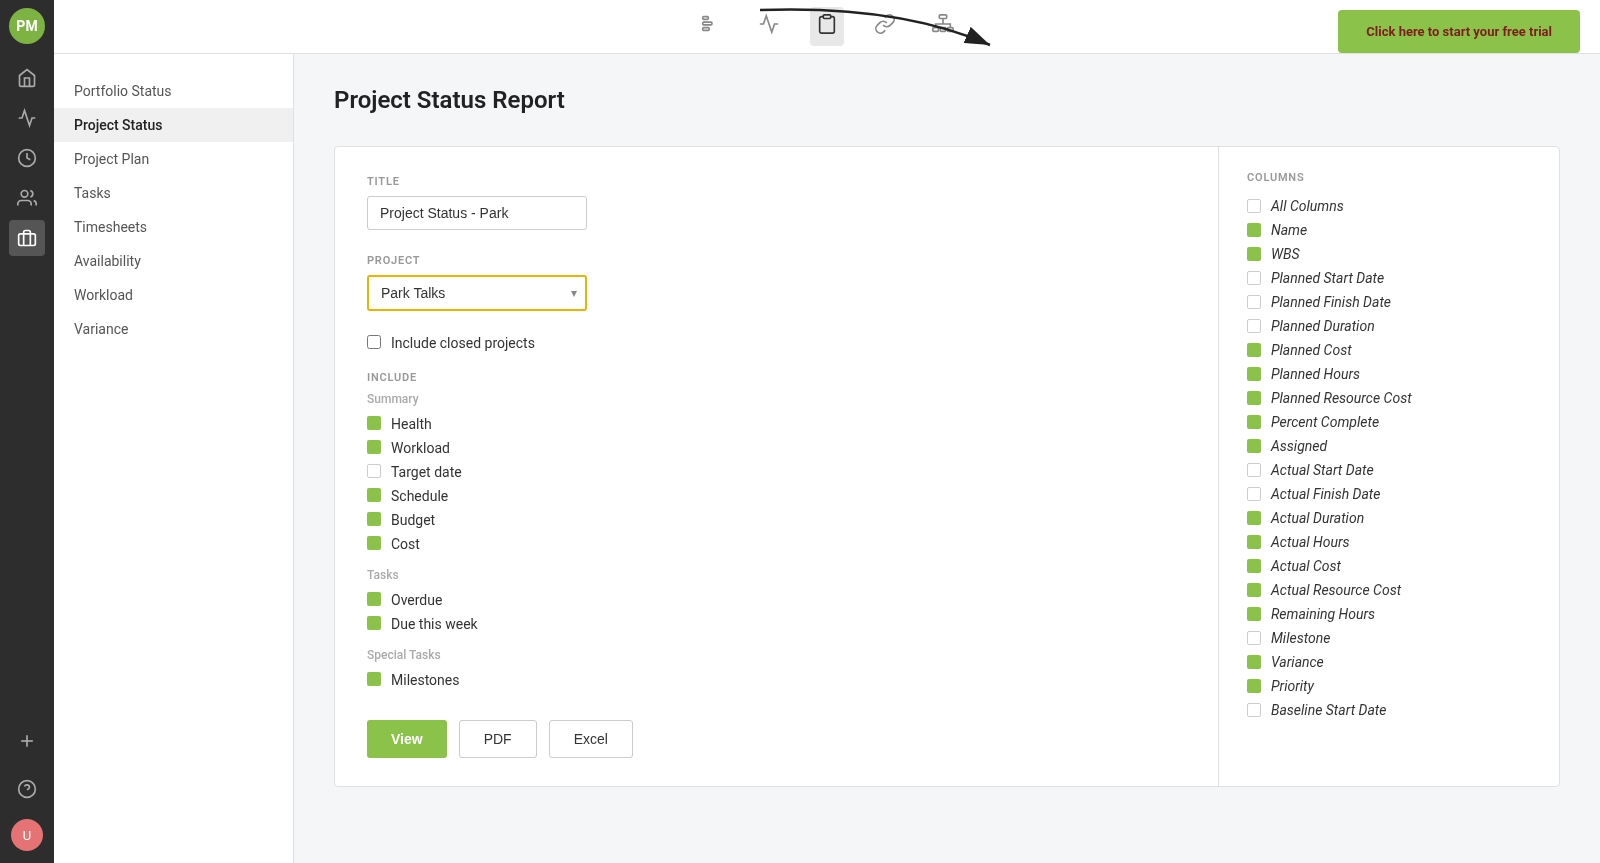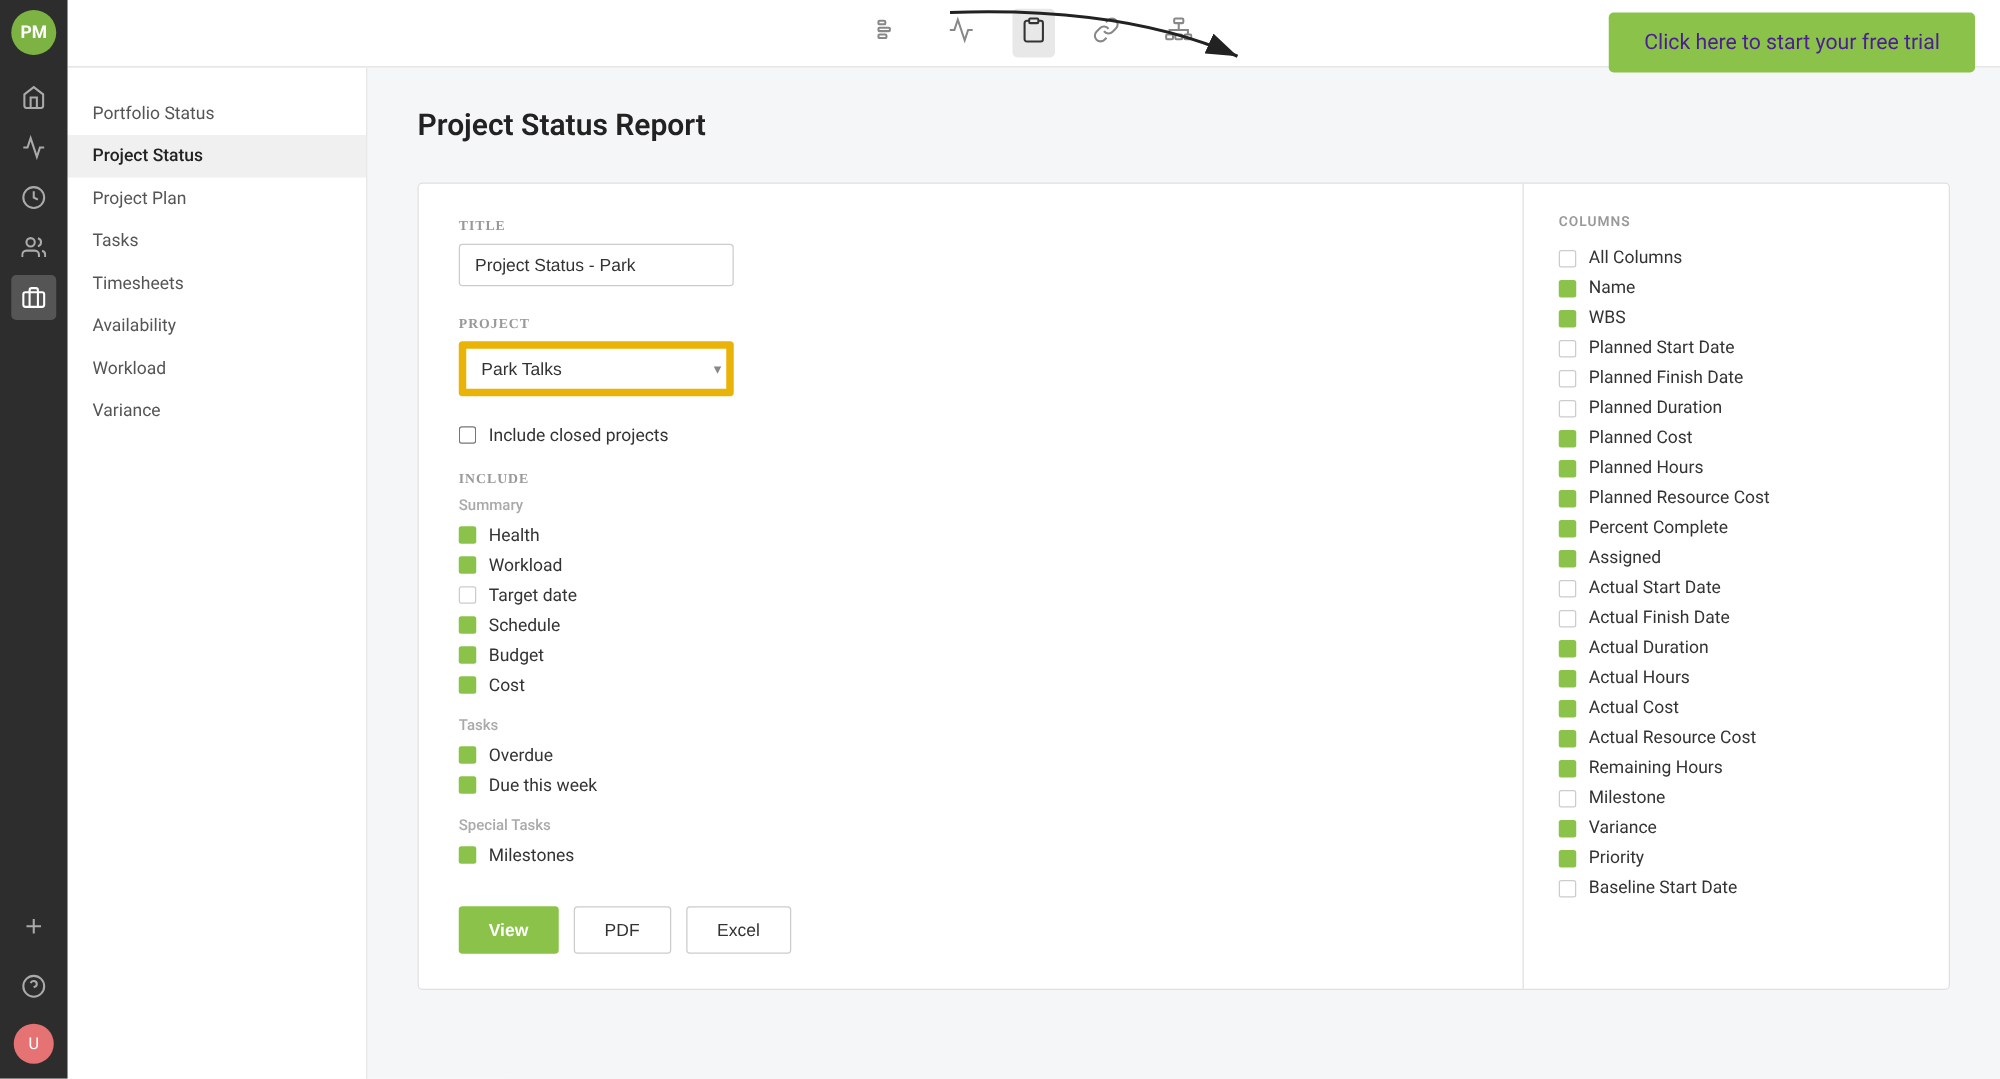--- a/index.html
+++ b/index.html
@@ -118,23 +118,23 @@
       font-size: 20px;
       cursor: pointer;
     }
 
     
     .cta-banner {
       position: fixed;
       top: 10px;
       right: 20px;
       background: #8bc34a;
-      color: #4c1d95;
-      font-size: 17px;
-      font-weight: 400;
+      color: #7f1d1d;
+      font-size: 13px;
+      font-weight: 700;
       padding: 14px 28px;
       border-radius: 4px;
       cursor: pointer;
       z-index: 100;
       white-space: nowrap;
     }
 
     
     .arrow-svg {
       position: fixed;
@@ -179,34 +179,33 @@
       overflow-y: auto;
     }
 
     .field-label {
       font-size: 11px;
       font-weight: 600;
       color: #999;
       letter-spacing: 0.8px;
       text-transform: uppercase;
       margin-bottom: 8px;
-      font-family: Liberation Serif, serif;
     }
     .text-input {
       border: 1px solid #ccc;
       border-radius: 3px;
       padding: 8px 12px;
       font-size: 14px;
       color: #333;
       width: 220px;
       background: #fff;
       outline: none;
     }
     .select-input {
-      border: 6px solid #eab308;
+      border: 2px solid #eab308;
       border-radius: 3px;
       padding: 8px 12px;
       font-size: 14px;
       color: #333;
       width: 220px;
       background: #fff;
       appearance: none;
       outline: none;
       cursor: pointer;
       position: relative;
@@ -279,23 +278,24 @@
       font-size: 11px;
       font-weight: 600;
       color: #999;
       letter-spacing: 0.8px;
       text-transform: uppercase;
       margin-bottom: 14px;
     }
 
     .col-item {
       display: flex;
-      align-items: flex-end;
+      align-items: center;
       gap: 10px;
       margin-bottom: 8px;
+      font-style: italic;
     }
     .col-item-label {
       font-size: 14px;
       color: #333;
     }
 
     
     .action-buttons {
       display: flex;
       gap: 12px;

